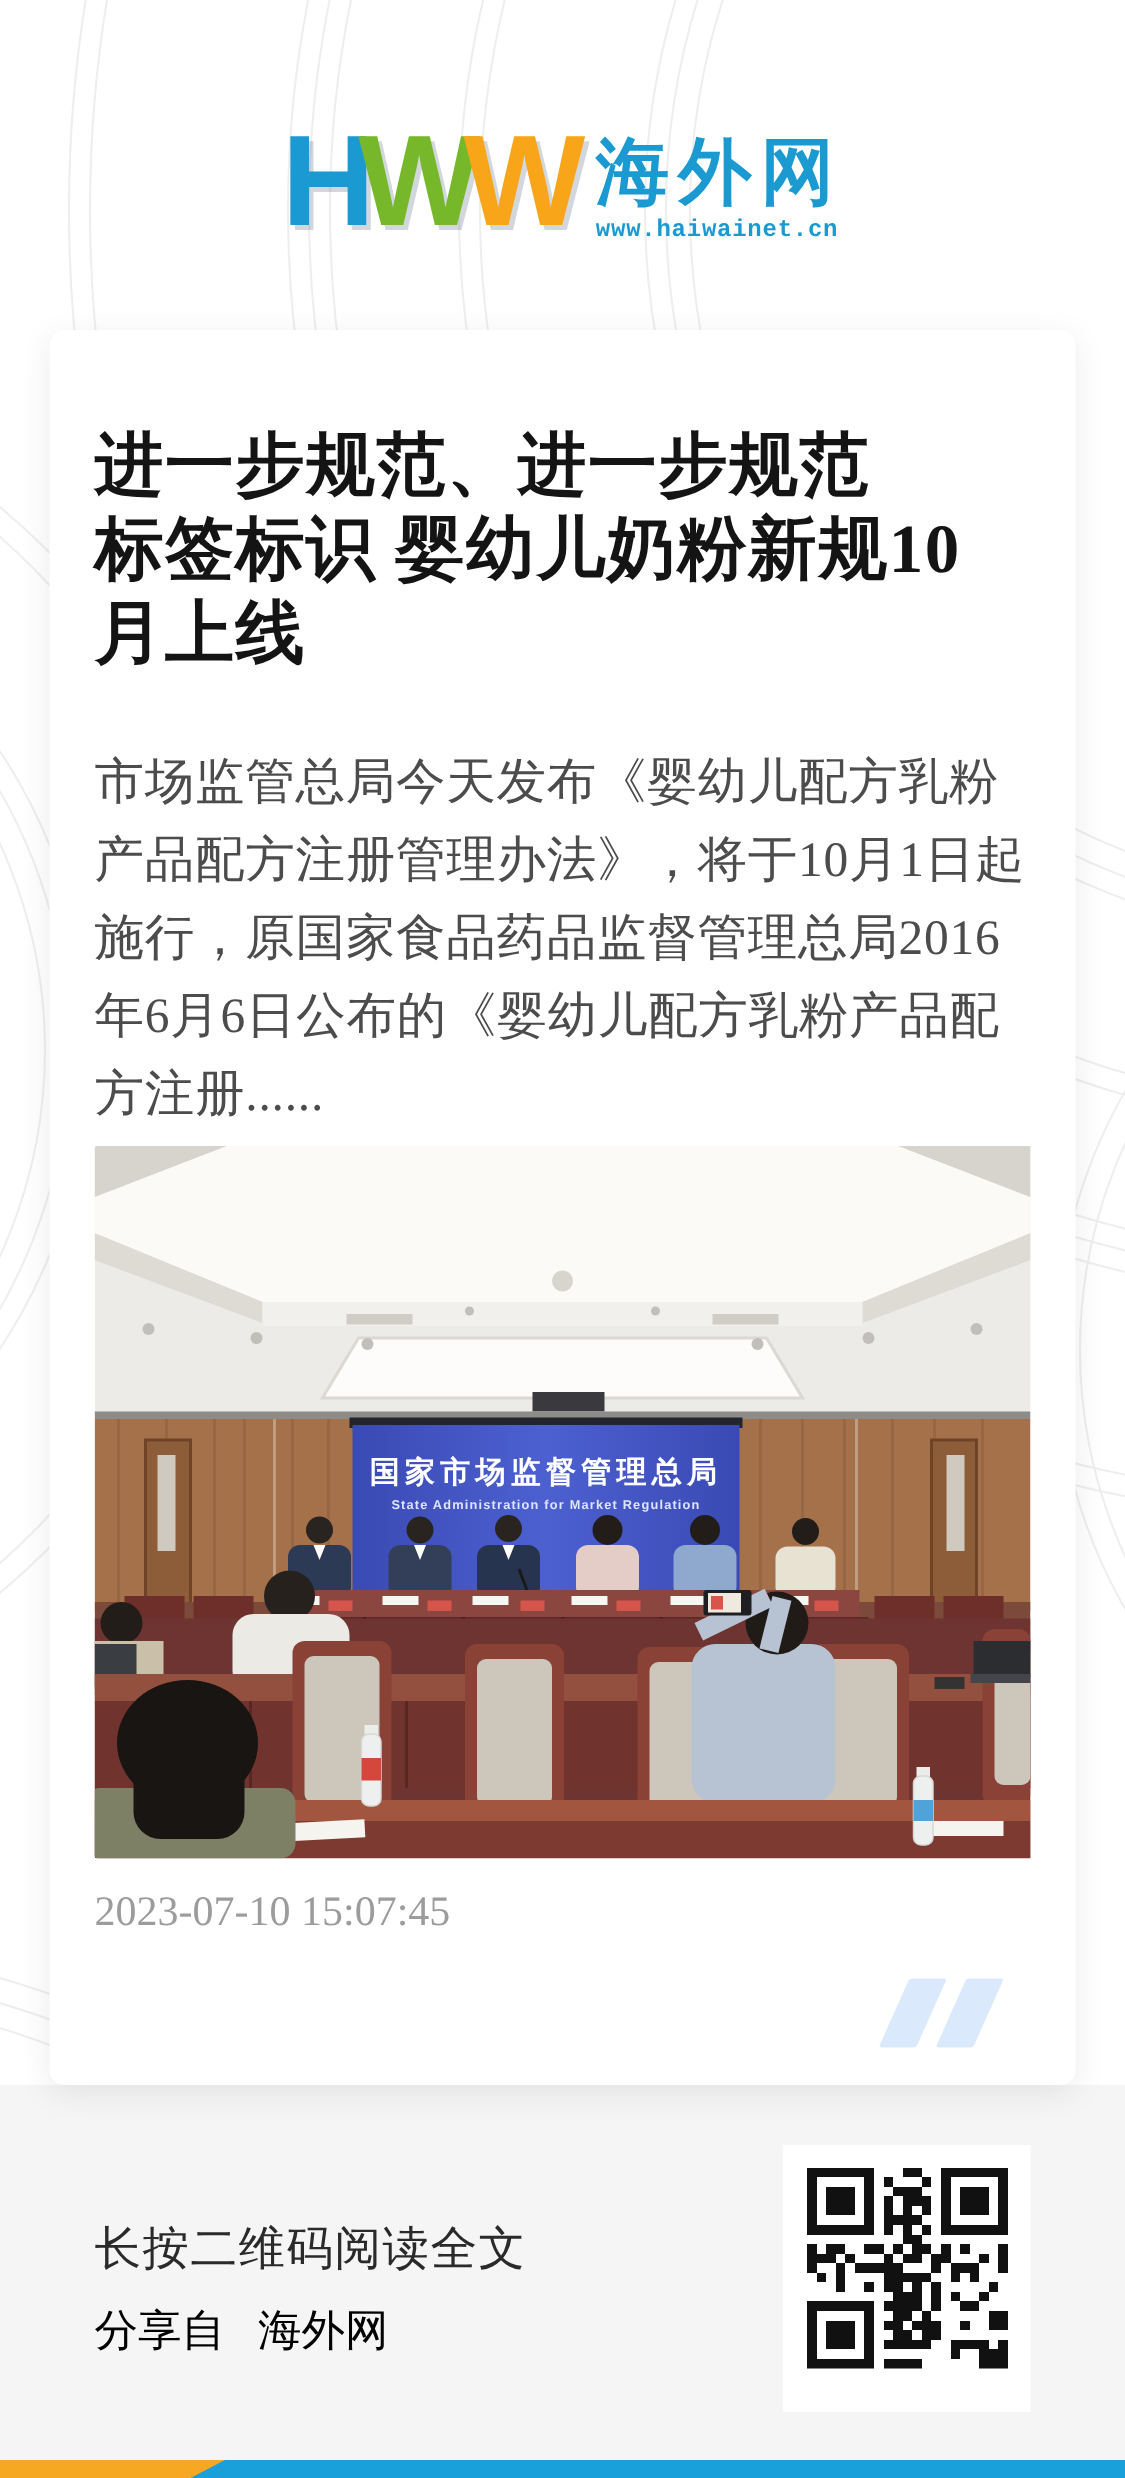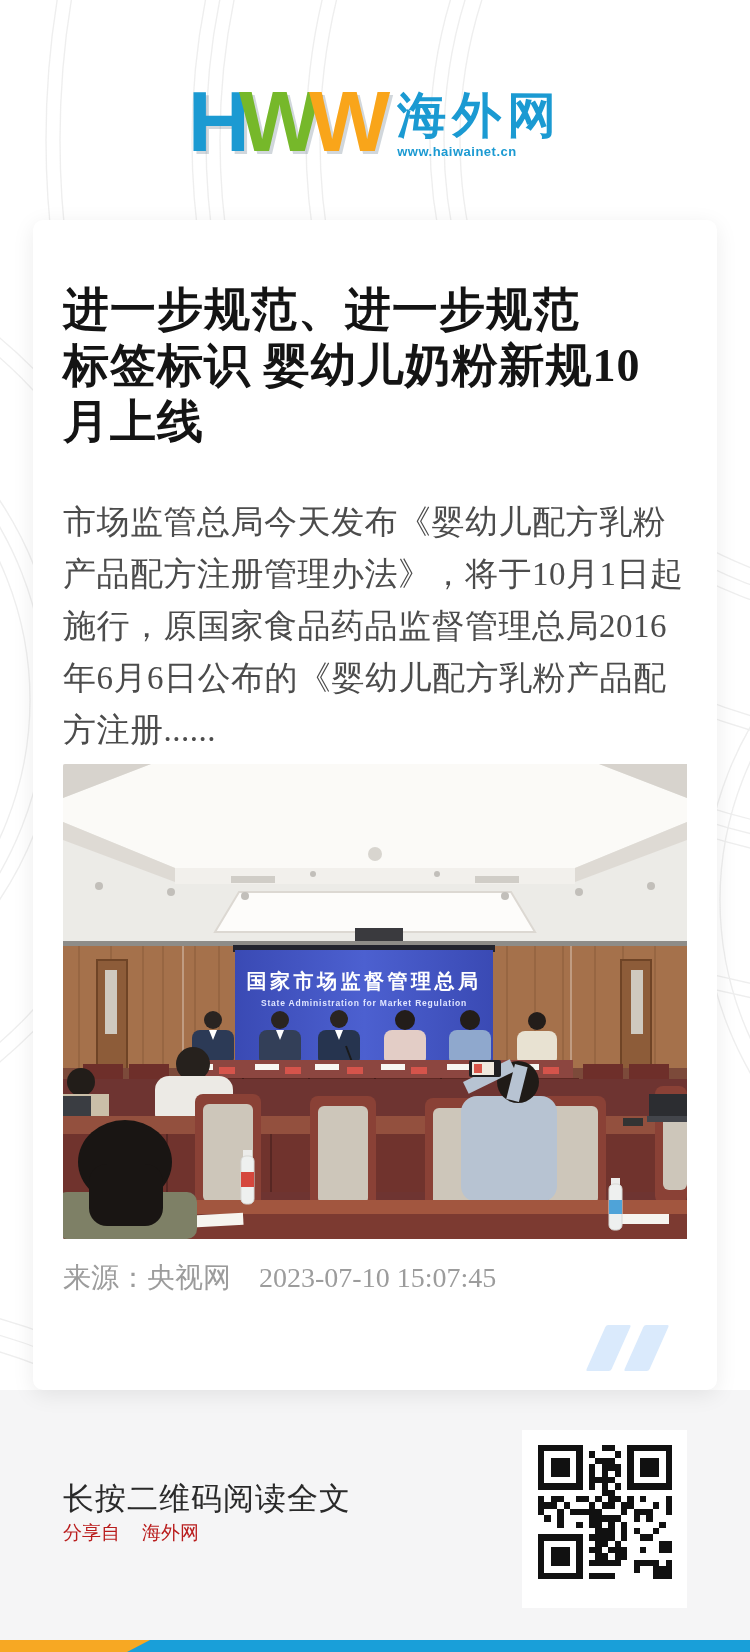--- a/index.html
+++ b/index.html
@@ -10,37 +10,37 @@
   
   .bg-curves{position:absolute;left:0;top:0;z-index:0}
 
   
   .logo-row{position:absolute;top:84px;left:0;width:100%;display:flex;justify-content:center;align-items:flex-start;gap:18px;z-index:1}
   .logo-letters{display:flex;font-weight:800;font-size:86px;line-height:74px;letter-spacing:-11px;font-family:"Liberation Sans",sans-serif}
   .logo-letters span{text-shadow:3px 3px 0 rgba(70,95,115,.25)}
   .l1{color:#1b9ad2}.l2{color:#76b82a}.l3{color:#f9a51a}
   .logo-right{display:flex;flex-direction:column;align-items:flex-start;padding-top:6px}
   .site-name{font-size:49px;font-weight:700;color:#1b9ad2;letter-spacing:6px;line-height:50px}
-  .site-url{font-size:13px;font-weight:700;color:#1b9ad2;font-family:Liberation Sans, sans-serif;margin-top:4px;letter-spacing:.5px}
+  .site-url{font-size:16px;font-weight:700;color:#1b9ad2;font-family:Liberation Mono, monospace;margin-top:4px;letter-spacing:.5px}
 
   
   .card{position:absolute;left:33px;top:220px;width:684px;height:1170px;background:#fff;border-radius:10px;
         box-shadow:0 5px 22px rgba(0,0,0,.08);padding:62px 30px 0;z-index:2}
   .title{font-family:"Liberation Serif","DejaVu Serif",serif;font-weight:700;font-size:46px;line-height:56px;color:#141414;letter-spacing:1px}
   .title span{display:block;white-space:pre-wrap}
   .excerpt{margin-top:46px;font-family:"Liberation Serif","DejaVu Serif",serif;font-size:33px;line-height:52px;color:#4c4c4c;letter-spacing:.5px}
   .photo{margin-top:8px;width:684px;height:475px;overflow:hidden;border-radius:2px}
   .source-row{margin-top:20px;display:flex;align-items:baseline;gap:28px;font-family:"Liberation Serif",serif;font-size:28px;color:#9c9c9c}
   .quotes{margin-top:28px;display:flex;justify-content:flex-end;gap:13px;padding-right:28px}
   .quotes i{display:block;width:25px;height:46px;background:#daeafc;transform:skewX(-24deg);border-radius:2px}
 
   
   .footer{position:absolute;left:0;top:1390px;width:750px;height:250px;background:#f5f5f6;padding:88px 0 0 63px;z-index:1}
   .cta{font-family:Liberation Serif, serif;font-size:31px;color:#2a2a2a;letter-spacing:1px}
-  .share{font-family:"Liberation Serif",serif;font-size:19px;color:#b91c1c}
+  .share{margin-top:14px;font-family:"Liberation Serif",serif;font-size:29px;color:#000000}
   .share .src{margin-left:22px}
   .qr-box{position:absolute;left:522px;top:1430px;width:165px;height:178px;background:#ffffff;display:flex;justify-content:center;align-items:flex-start;padding-top:15px;z-index:3}
 
   
   .bottom-bar{position:absolute;left:0;bottom:0;width:750px;height:12px;background:#199fd9;z-index:4}
   .bottom-bar .orange{position:absolute;left:0;top:0;width:150px;height:12px;background:#f7a823;
       clip-path:polygon(0 0,150px 0,127px 12px,0 12px)}
 </style>
 </head>
 <body>
@@ -303,21 +303,20 @@
           <g>
             <rect x="-6" y="428" width="140" height="47" rx="10" fill="#7e8066"></rect>
             <ellipse cx="62" cy="398" rx="47" ry="42" fill="#191513"></ellipse>
             <rect x="26" y="400" width="74" height="62" rx="18" fill="#191513"></rect>
           </g>
         </g>
       </svg>
     </div>
 
     <div class="source-row">
-      <span>来源：央视网</span>
       <span>2023-07-10 15:07:45</span>
     </div>
 
     <div class="quotes">
         <i></i>
         <i></i>
       </div>
   </div>
 
   <div class="footer">

